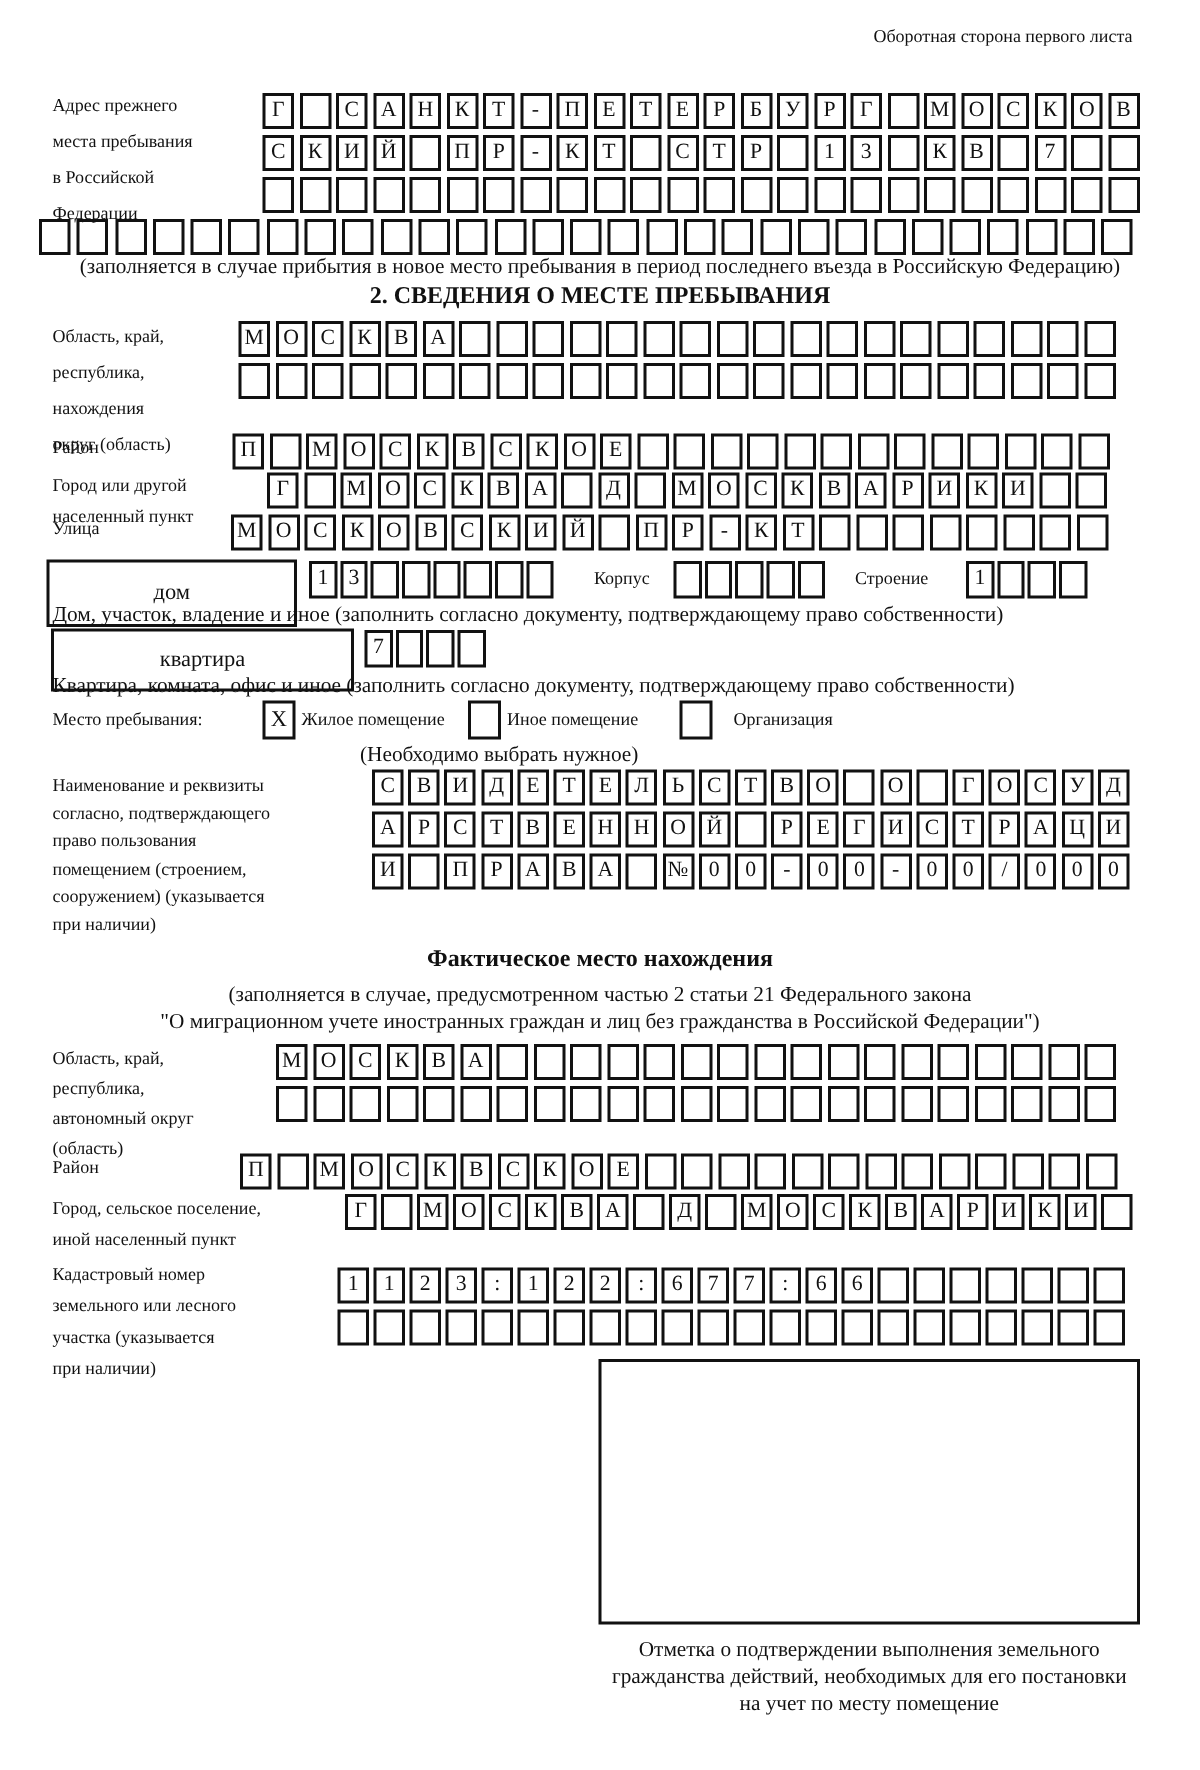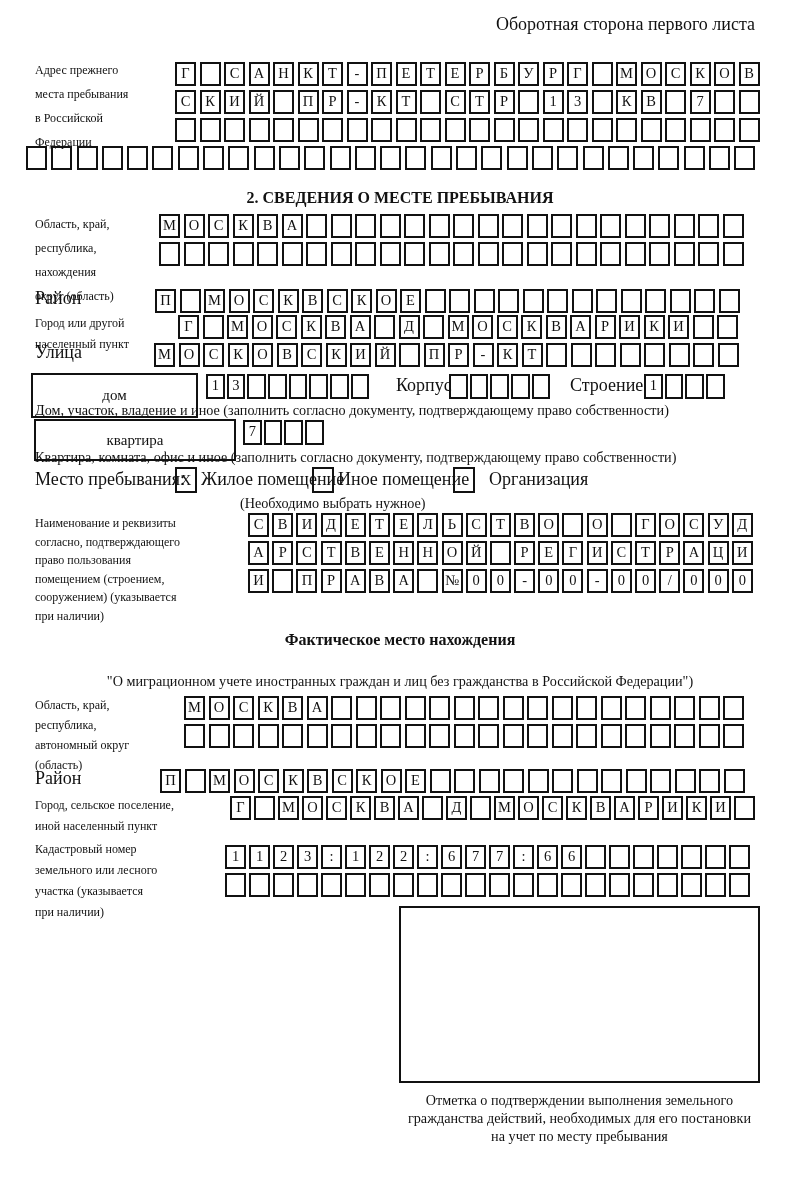--- a/index.html
+++ b/index.html
@@ -1,18 +1,18 @@
 <!DOCTYPE html>
 <html><head>
 <meta charset="utf-8">
 <style>
   html,body{margin:0;padding:0;background:#e8e8e8}
   #page{position:relative;width:800px;height:1180px;background:#fff;margin:0 auto;
         font-family:"Liberation Serif","DejaVu Serif",serif;color:#111;overflow:hidden}
-  .t{position:absolute;white-space:nowrap;font-size:18px;line-height:17px}
+  .t{position:absolute;white-space:nowrap;font-size:12px;line-height:17px}
   .lines{position:absolute;font-size:12px}
   .lines div{line-height:inherit;white-space:nowrap}
   .cap{font-size:14.2px}
   .b{font-weight:bold}
   .ctr{left:0;width:800px;text-align:center}
   .cells{position:absolute;display:flex;gap:3.5px}
   .cell{box-sizing:border-box;flex:none;width:21px;height:24px;border:2px solid #111;
         text-align:center;font-size:14.5px;line-height:19px;font-family:inherit}
   .sm .cell{width:18.5px;height:25px}
   .widebox{position:absolute;box-sizing:border-box;border:2px solid #111;text-align:center;
@@ -138,20 +138,21 @@
       <span class="cell"></span>
       <span class="cell"></span>
       <span class="cell"></span>
       <span class="cell"></span>
       <span class="cell"></span>
       <span class="cell"></span>
       <span class="cell"></span>
       <span class="cell"></span>
       <span class="cell"></span>
     </div>
+  <div class="t cap ctr" style="top:170px">(заполняется в случае прибытия в новое место пребывания в период последнего въезда в Российскую Федерацию)</div>
 
   <div class="t b ctr" style="top:189px;font-size:16px">2. СВЕДЕНИЯ О МЕСТЕ ПРЕБЫВАНИЯ</div>
 
   <div class="lines" style="left:35px;top:212px;line-height:24px">
     <div>Область, край,</div>
     <div>республика,</div>
     <div>нахождения</div>
     <div>округ (область)</div>
   </div>
   <div class="cells" style="left:159px;top:214px">
@@ -411,20 +412,21 @@
       <span class="cell">-</span>
       <span class="cell">0</span>
       <span class="cell">0</span>
       <span class="cell">/</span>
       <span class="cell">0</span>
       <span class="cell">0</span>
       <span class="cell">0</span>
     </div>
 
   <div class="t b ctr" style="top:631px;font-size:16px">Фактическое место нахождения</div>
+  <div class="t cap ctr" style="top:655px">(заполняется в случае, предусмотренном частью 2 статьи 21 Федерального закона</div>
   <div class="t cap ctr" style="top:673px">"О миграционном учете иностранных граждан и лиц без гражданства в Российской Федерации")</div>
 
   <div class="lines" style="left:35px;top:695px;line-height:20px">
     <div>Область, край,</div>
     <div>республика,</div>
     <div>автономный округ</div>
     <div>(область)</div>
   </div>
   <div class="cells" style="left:184px;top:696px">
       <span class="cell">М</span>
@@ -586,16 +588,16 @@
       <span class="cell"></span>
       <span class="cell"></span>
       <span class="cell"></span>
       <span class="cell"></span>
     </div>
 
   <div class="stampbox" style="left:399px;top:906px;width:361px;height:177px"></div>
   <div class="stampcap" style="left:379px;top:1091px;width:401px">
     <div>Отметка о подтверждении выполнения земельного</div>
     <div>гражданства действий, необходимых для его постановки</div>
-    <div>на учет по месту пребывания</div>
+    <div>на учет по месту помещение</div>
   </div>
 
 </div>
 
 </body></html>

